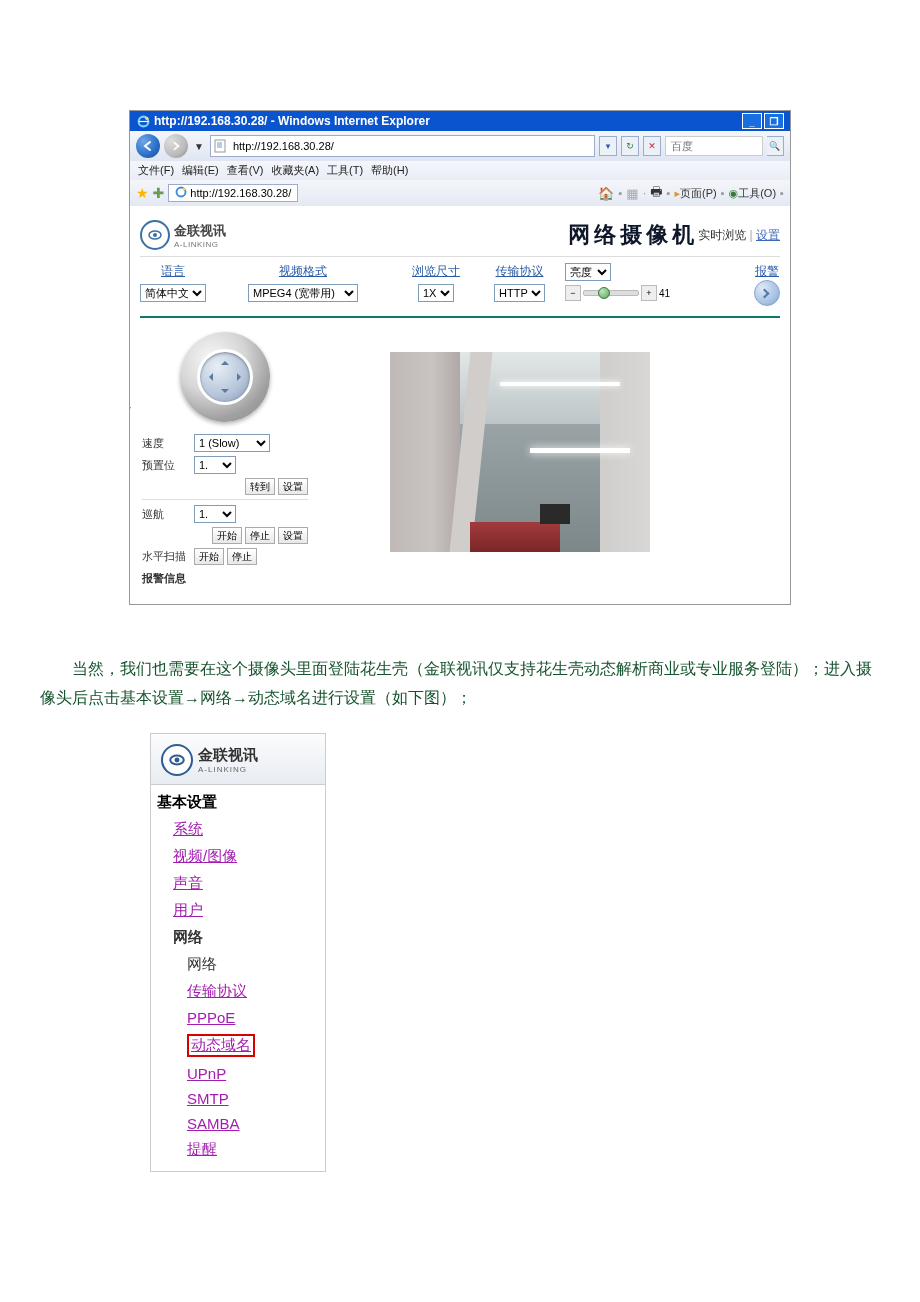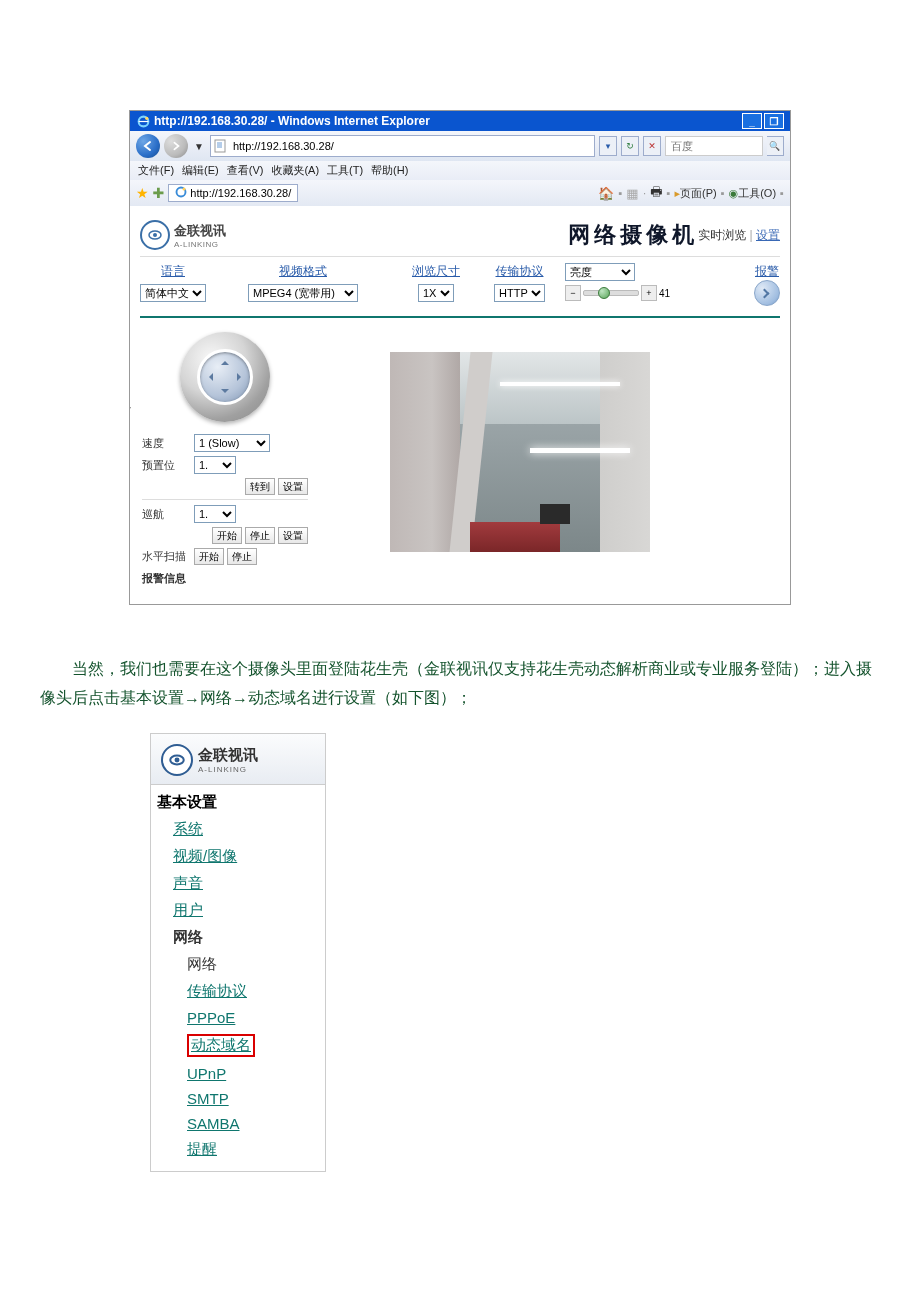--- a/index.html
+++ b/index.html
@@ -78,21 +78,21 @@
 .screenshot2 { width:176px; margin-left:110px; border:none; }
 .ss2-top { border:1px solid #ccc; border-bottom:none; background:linear-gradient(#fbfcfd,#e8ecf2); padding:10px 10px 8px 10px; display:flex; align-items:center; gap:5px; }
 .ss2-logo-c { width:28px; height:28px; border-radius:50%; border:2px solid #2f5d93; display:flex; align-items:center; justify-content:center; color:#2f5d93; font-weight:bold; font-size:13px; background:#fff; }
 .ss2-logo-t { font-family:SimHei,sans-serif; font-weight:bold; font-size:15px; color:#333; }
 .ss2-logo-s { font-size:8px; color:#666; letter-spacing:1px; }
 .ss2-menu { border:1px solid #ccc; border-top:1px solid #ccc; background:#fff; font-size:15px; }
 .ss2-section { padding:8px 6px 2px 6px; font-weight:bold; font-family:SimSun; }
 .ss2-list { margin:0; padding:2px 0 8px 0; list-style:none; }
 .ss2-list li { padding:4px 0 4px 22px; }
 .ss2-list li.sub { padding-left:36px; }
-.ss2-list a { color:#0f766e; text-decoration:underline; cursor:pointer; }
+.ss2-list a { color:#a21caf; text-decoration:underline; cursor:pointer; }
 .ss2-list .plain { color:#333; font-weight:bold; }
 .highlight-box { display:inline-block; border:2px solid #d90000; padding:0px 2px; }
 .cursor-arrow { position:absolute; left:-10px; top:286px; font-size:14px; color:#000; transform:rotate(-15deg); }
 </style>
 </head>
 <body>
 
 <div class="page">
 
   <div class="screenshot1">
@@ -210,21 +210,21 @@
         </div>
         <div class="ctrl-col" style="margin-left:40px;">
           <span class="lbl">浏览尺寸</span>
           <select><option>1X</option></select>
         </div>
         <div class="ctrl-col" style="margin-left:20px;">
           <span class="lbl">传输协议</span>
           <select><option>HTTP</option></select>
         </div>
         <div class="slider-col" style="margin-left:6px;">
-          <select style="width:70px;"><option>亮度</option></select>
+          <select style="width:46px;"><option>亮度</option></select>
           <div class="slider-row">
             <span class="slider-btn">−</span>
             <div class="slider-track">
                 <div class="slider-thumb"></div>
               </div>
             <span class="slider-btn">+</span>
             <span>41</span>
           </div>
         </div>
         <div class="alarm-col" style="margin-left:auto;">

